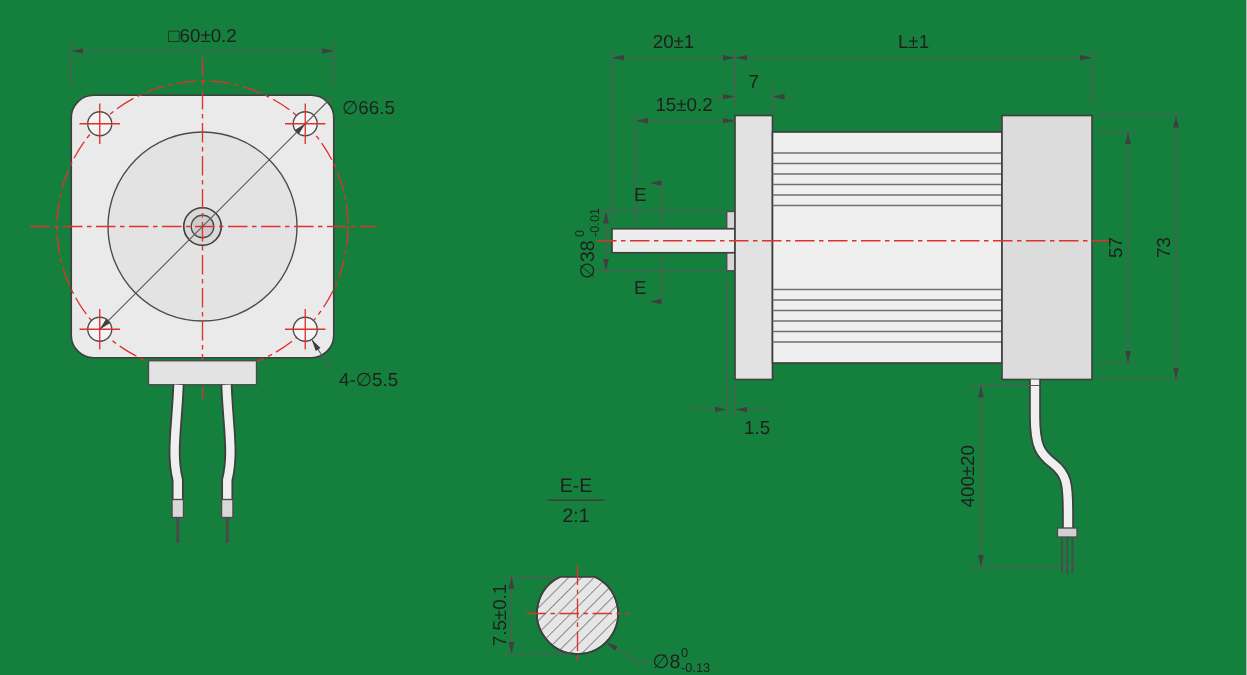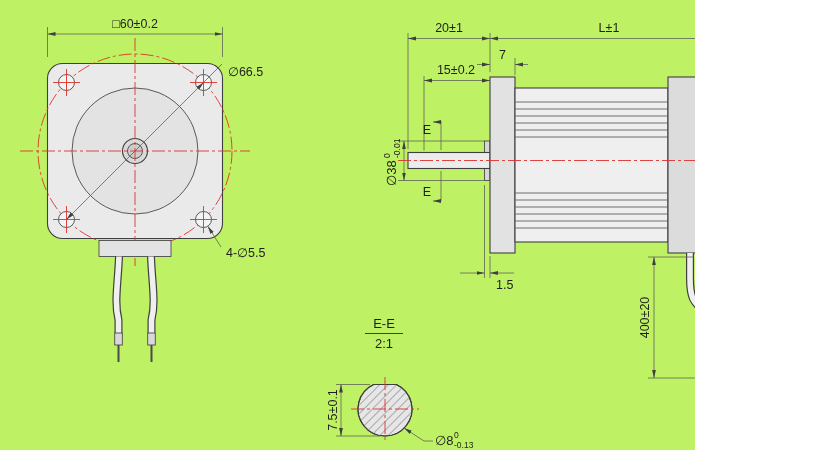--- a/index.html
+++ b/index.html
@@ -1,16 +1,16 @@
 <!DOCTYPE html>
 <html><head>
 <meta charset="utf-8">
 <style>
   html,body{margin:0;padding:0;background:#ffffff;}
-  .canvas{width:695px;height:450px;background:#bef264;position:relative;overflow:hidden;
+  .canvas{width:831px;height:450px;background:#15803d;position:relative;overflow:hidden;
           font-family:"Liberation Sans",sans-serif;}
   svg text{font-family:"Liberation Sans",sans-serif;font-size:12.5px;fill:#1f1f1f;}
   svg .big{font-size:13px;}
   svg .tol{font-size:8.5px;}
   .part{stroke:#3f3f3f;stroke-width:1.1;}
   .thin{stroke:#4a4a4a;stroke-width:0.9;}
   .dim{stroke:#585858;stroke-width:0.75;fill:none;}
   .red{stroke:#e0312d;stroke-width:0.9;fill:none;}
   .redd{stroke:#e0312d;stroke-width:0.9;fill:none;stroke-dasharray:13 3 3 3;}
   .rib{stroke:#6f6f6f;stroke-width:1;}

